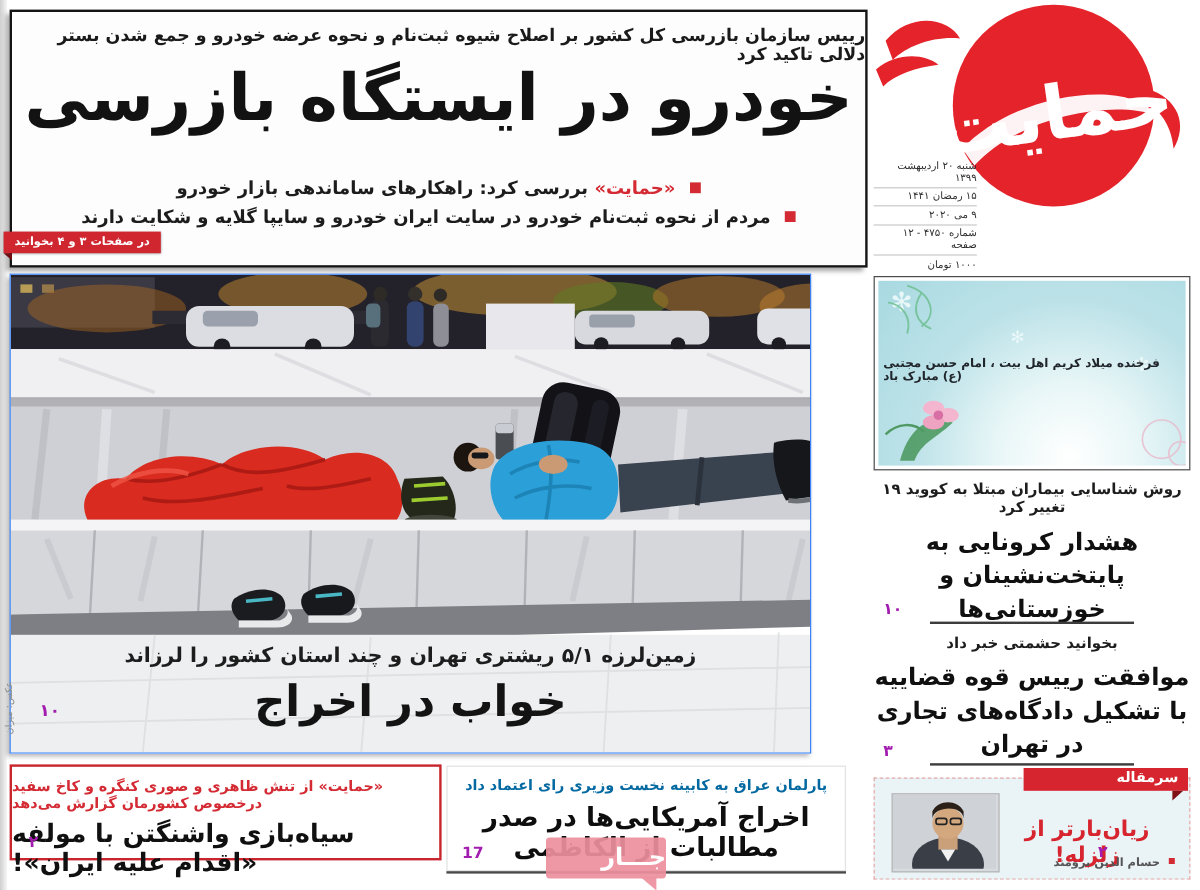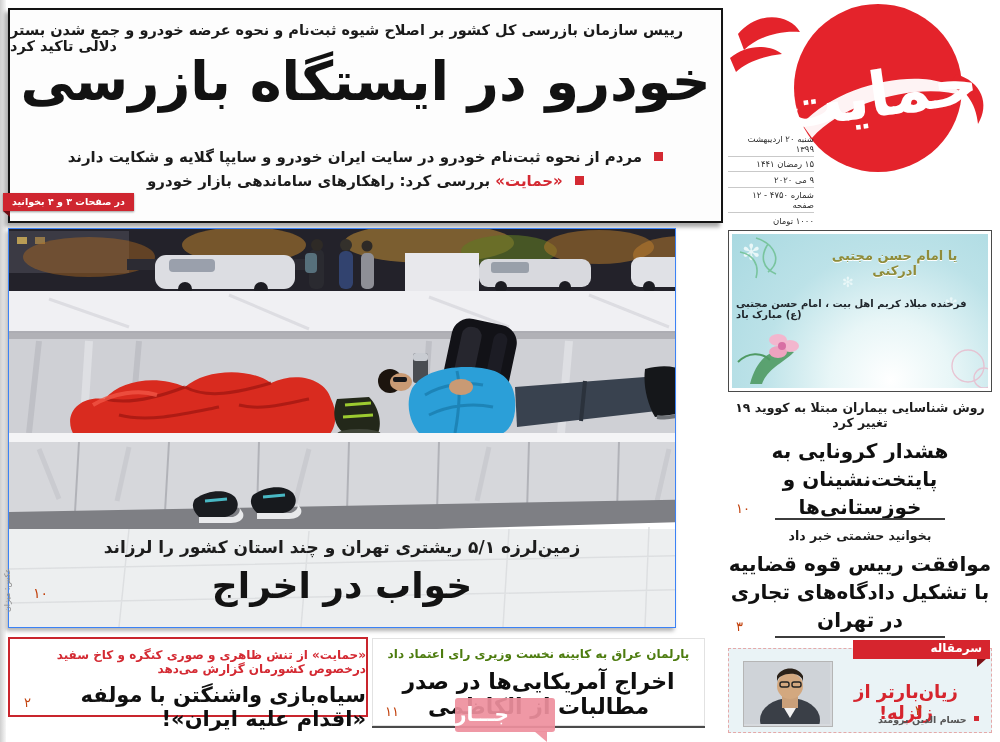--- a/index.html
+++ b/index.html
@@ -4,21 +4,21 @@
 <style>
   html,body{margin:0;padding:0;background:#e9e9e9;font-family:"DejaVu Sans",sans-serif;}
   .page{position:relative;width:1000px;height:742px;background:#ffffff;overflow:hidden;}
   .edge-shade{position:absolute;left:0;top:0;width:6px;height:742px;
     background:linear-gradient(90deg,#cfcfcf,#f7f7f7);}
   .fa{direction:rtl;}
 
   
   .masthead{position:absolute;left:8px;top:8px;width:711px;height:211px;background:#fdfdfd;
     border:2px solid #141414;box-shadow:-3px 4px 4px rgba(0,0,0,.35);}
-  .mh-kicker{position:absolute;top:12px;left:0;right:0;text-align:left;
+  .mh-kicker{position:absolute;top:12px;left:0;right:0;text-align:right;
     font-size:14.5px;font-weight:700;color:#1a1a1a;}
   .mh-headline{position:absolute;top:40px;left:0;right:0;text-align:center;
     font-size:54px;font-weight:700;color:#121212;letter-spacing:-1px;}
   .mh-bullets{position:absolute;top:132px;left:0;right:0;text-align:center;}
   .mh-bullet{font-size:15px;font-weight:700;color:#1c1c1c;margin:6px 0;}
   .sq{display:inline-block;width:9px;height:9px;background:#d42a33;margin-left:7px;vertical-align:1px;}
   .hl{color:#d42a33;}
   .ribbon{position:absolute;left:-7px;bottom:10px;background:#cf2630;color:#fff;
     font-size:9.5px;font-weight:700;padding:3px 9px 4px 9px;direction:rtl;box-shadow:0 1px 2px rgba(0,0,0,.4);}
   .ribbon:after{content:"";position:absolute;left:0;bottom:-6px;width:0;height:0;
@@ -38,21 +38,21 @@
   .card-callig{position:absolute;top:14px;right:14px;width:62%;text-align:center;
     font-size:13px;font-weight:700;color:#8f8c3a;text-shadow:0 1px 0 #fff;}
   .card-msg{position:absolute;top:64px;left:4px;right:4px;text-align:left;
     font-size:10px;font-weight:700;color:#20262c;}
   .spark{position:absolute;color:#e9f7f8;font-size:22px;}
 
   
   .rc-item{position:absolute;width:264px;direction:rtl;text-align:center;}
   .rc-kicker{font-size:12.5px;font-weight:700;color:#1d1d1d;margin-bottom:7px;}
   .rc-headline{font-size:20px;font-weight:700;color:#101010;line-height:1.4;}
-  .pg{position:absolute;color:#c2410c;font-weight:400;font-size:13px;}
+  .pg{position:absolute;color:#a21caf;font-weight:700;font-size:13px;}
   .rule{position:absolute;height:2px;background:#3c3c3c;width:170px;left:775px;}
 
   
   .editorial{position:absolute;left:728px;top:648px;width:264px;height:85px;
     background:#eaf3f6;border:1px dashed #e5a9a9;box-sizing:border-box;}
   .ed-bar{position:absolute;top:-9px;left:124px;width:137px;height:19px;background:#d6252e;
     color:#fff;font-size:12px;font-weight:700;direction:rtl;text-align:right;
     padding:1px 8px 0 0;box-sizing:border-box;}
   .ed-bar:after{content:"";position:absolute;right:4px;bottom:-8px;width:0;height:0;
     border-top:8px solid #7e1016;border-right:9px solid transparent;}
@@ -70,54 +70,54 @@
   .ph-kicker{position:absolute;left:10%;width:80%;top:308px;text-align:center;
     font-size:17px;font-weight:700;color:#1d1d1d;direction:rtl;}
   .ph-headline{position:absolute;left:10%;width:80%;top:336px;text-align:center;
     font-size:36px;font-weight:700;color:#131313;direction:rtl;}
   .ph-page{left:24px;top:356px;font-size:14px;}
   .ph-credit{position:absolute;left:3px;top:612px;transform:rotate(-90deg);
     transform-origin:left top;font-size:8px;color:#8a8a8a;direction:rtl;}
 
   
   .ba-left{position:absolute;left:8px;top:637px;width:360px;height:80px;background:#fff;
-    border:2px solid #c9252d;box-sizing:border-box;text-align:right;direction:rtl;}
+    border:2px solid #c9252d;box-sizing:border-box;text-align:left;direction:rtl;}
   .ba-left .k{margin-top:9px;font-size:12px;font-weight:700;color:#d42a33;}
   .ba-left .h{margin-top:7px;font-size:21px;font-weight:700;color:#101010;}
   .ba-mid{position:absolute;left:372px;top:638px;width:333px;height:88px;background:#fff;
     border:1px solid #e2e2e2;box-sizing:border-box;text-align:center;direction:rtl;}
-  .ba-mid .k{margin-top:8px;font-size:12px;font-weight:700;color:#4d7c0f;}
+  .ba-mid .k{margin-top:8px;font-size:12px;font-weight:700;color:#0369a1;}
   .ba-mid .h{margin-top:8px;font-size:22px;font-weight:700;color:#0e0e0e;}
   .bottom-rule{position:absolute;left:372px;top:726px;width:333px;height:2px;background:#4a4a4a;}
 
   
   .watermark{position:absolute;left:455px;top:698px;width:100px;height:34px;
-    background:rgba(238,143,157,.92);border-radius:3px;color:#fff;text-align:left;
+    background:rgba(238,143,157,.92);border-radius:3px;color:#fff;text-align:right;
     font-size:20px;font-weight:700;line-height:32px;z-index:5;direction:rtl;letter-spacing:-1px;}
   .watermark:after{content:"";position:absolute;right:8px;bottom:-10px;width:0;height:0;
     border-top:11px solid rgba(238,143,157,.92);border-left:13px solid transparent;}
 </style>
 </head>
 <body>
 
 <div class="page">
   <div class="edge-shade"></div>
 
   <div class="masthead fa">
     <div class="mh-kicker">رییس سازمان بازرسی کل کشور بر اصلاح شیوه ثبت‌نام و نحوه عرضه خودرو و جمع شدن بستر دلالی تاکید کرد</div>
     <div class="mh-headline">خودرو در ایستگاه بازرسی</div>
     <div class="mh-bullets">
       <div class="mh-bullet">
         <span class="sq"></span>
-        <span>مردم از نحوه ثبت‌نام خودرو در سایت ایران خودرو و سایپا گلایه و شکایت دارند</span>
+        <span class="hl">«حمایت»</span>
+        <span>بررسی کرد: راهکارهای ساماندهی بازار خودرو</span>
       </div>
       <div class="mh-bullet">
         <span class="sq"></span>
-        <span class="hl">«حمایت»</span>
-        <span>بررسی کرد: راهکارهای ساماندهی بازار خودرو</span>
+        <span>مردم از نحوه ثبت‌نام خودرو در سایت ایران خودرو و سایپا گلایه و شکایت دارند</span>
       </div>
     </div>
     <div class="ribbon">در صفحات ۳ و ۴ بخوانید</div>
   </div>
 
   <svg class="logo-svg" width="276" height="224" viewBox="0 0 276 224">
     <path d="M14,34 C34,10 66,14 76,32 C54,30 32,38 20,50 Z" fill="#e4232b"></path>
     <path d="M6,58 C22,44 46,44 58,54 C40,56 22,62 12,72 Z" fill="#e4232b"></path>
     <circle cx="154" cy="88" r="84" fill="#e4232b"></circle>
     <path d="M232,74 C258,82 266,104 254,124 C252,102 240,88 226,84 Z" fill="#e4232b"></path>
@@ -148,21 +148,20 @@
           <ellipse cx="58" cy="112" rx="9" ry="6" fill="#f3b6ce"></ellipse>
           <ellipse cx="46" cy="118" rx="9" ry="6" fill="#eea3c0"></ellipse>
           <circle cx="50" cy="112" r="4" fill="#d86fa4"></circle>
           <path d="M6,128 C16,118 30,118 38,126" stroke="#4f9a63" stroke-width="2" fill="none"></path>
         </g>
         <g stroke="#e9b9cb" stroke-width="1.4" fill="none" opacity=".8">
           <circle cx="236" cy="132" r="16"></circle>
             <circle cx="252" cy="144" r="10"></circle>
         </g>
       </svg>
-      <div class="card-callig fa">یا امام حسن مجتبی ادرکنی</div>
       <div class="card-msg fa">فرخنده میلاد کریم اهل بیت ، امام حسن مجتبی (ع) مبارک باد</div>
     </div>
   </div>
 
   <div class="rc-item" style="left:728px;top:400px;height:116px;">
     <div class="rc-kicker">روش شناسایی بیماران مبتلا به کووید ۱۹ تغییر کرد</div>
     <div class="rc-headline">هشدار کرونایی به پایتخت‌نشینان و خوزستانی‌ها</div>
     <span class="pg" style="left:8px;bottom:0;">۱۰</span>
   </div>
   <div class="rule" style="top:518px;"></div>
@@ -320,18 +319,18 @@
 
   <div class="ba-left">
     <div class="k">«حمایت» از تنش ظاهری و صوری کنگره و کاخ سفید درخصوص کشورمان گزارش می‌دهد</div>
     <div class="h">سیاه‌بازی واشنگتن با مولفه «اقدام علیه ایران»!</div>
     <span class="pg" style="right:auto;left:14px;bottom:5px;">۲</span>
   </div>
 
   <div class="ba-mid">
     <div class="k">پارلمان عراق به کابینه نخست وزیری رای اعتماد داد</div>
     <div class="h">اخراج آمریکایی‌ها در صدر مطالبات از الکاظمی</div>
-    <span class="pg" style="left:12px;bottom:6px;">۱۱</span>
+    <span class="pg" style="left:12px;bottom:6px;">17</span>
   </div>
   <div class="bottom-rule"></div>
 
   <div class="watermark">جـــار</div>
 </div>
 
 </body></html>

